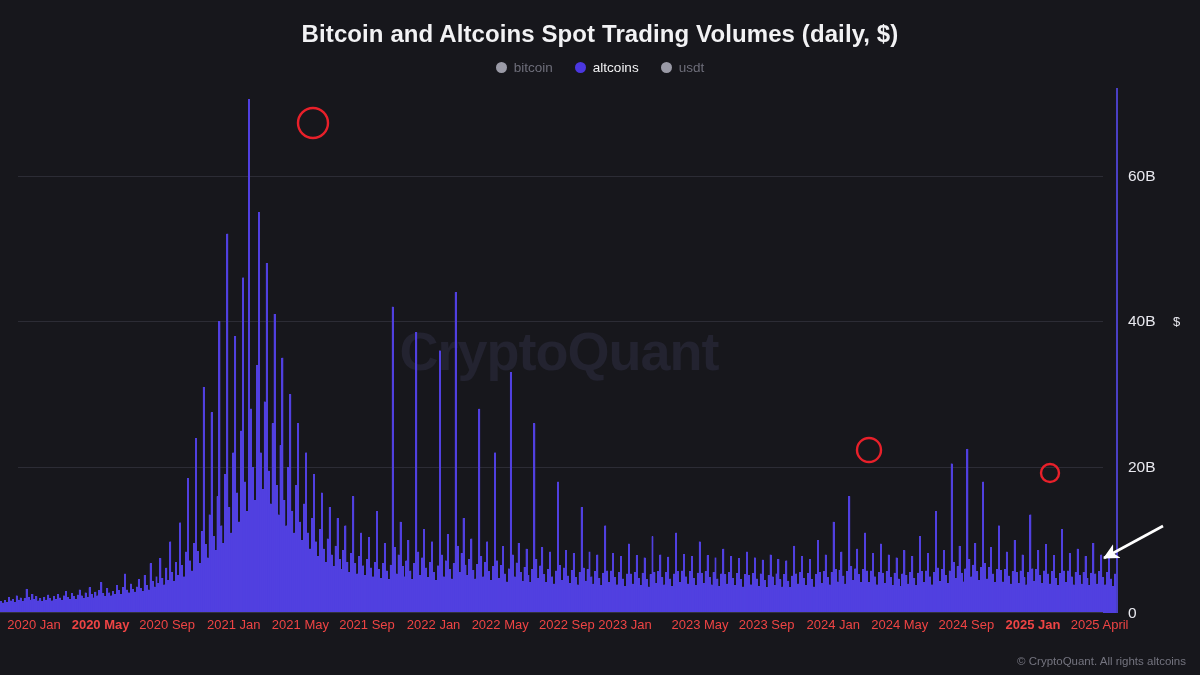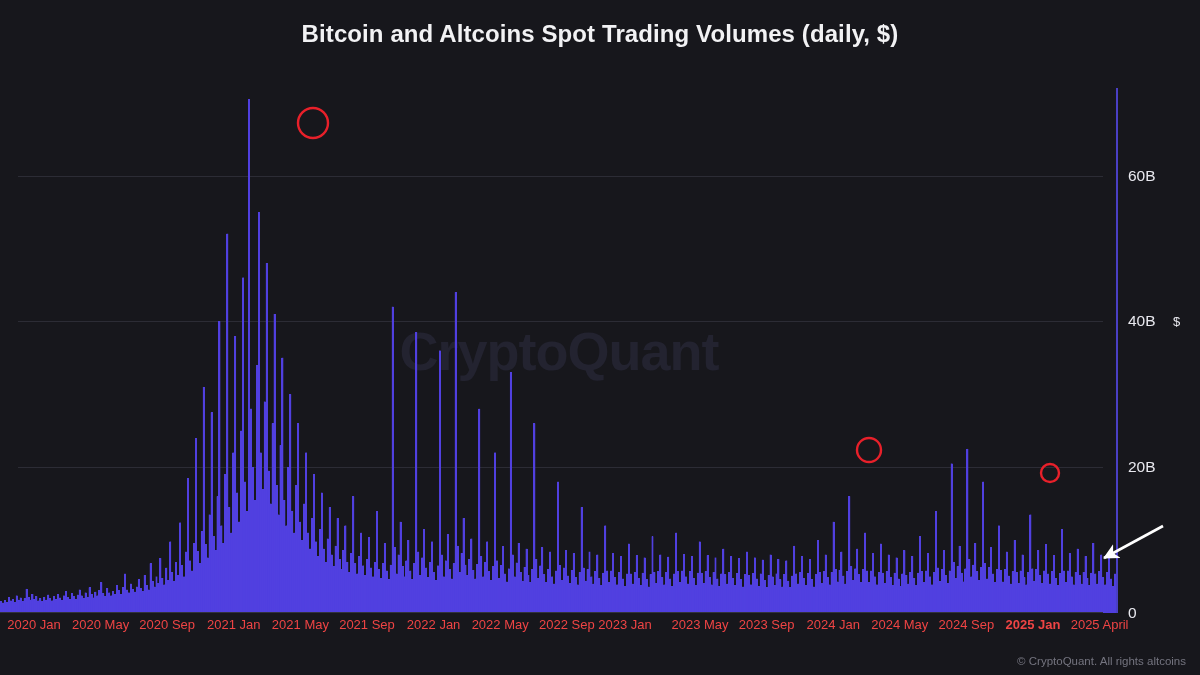--- a/index.html
+++ b/index.html
@@ -170,20 +170,34 @@
     white-space: nowrap;
   }
 </style>
 </head>
 <body>
 
 <div id="chart-root">
 
   <div class="chart-title">Bitcoin and Altcoins Spot Trading Volumes (daily, $)</div>
 
+  <div class="legend">
+    <div class="legend-item inactive">
+      <span class="legend-dot" style="background: rgb(154, 154, 166);"></span>
+      <span class="legend-label">bitcoin</span>
+    </div>
+    <div class="legend-item active">
+      <span class="legend-dot" style="background: rgb(75, 55, 224);"></span>
+      <span class="legend-label">altcoins</span>
+    </div>
+    <div class="legend-item inactive">
+      <span class="legend-dot" style="background: rgb(154, 154, 166);"></span>
+      <span class="legend-label">usdt</span>
+    </div>
+  </div>
 
   <div class="plot-area">
     <div class="watermark">CryptoQuant</div>
     <div id="gridlines">
         <div class="grid-line" style="top: 379.167px;"></div>
         <div class="grid-line" style="top: 233.333px;"></div>
         <div class="grid-line" style="top: 87.5px;"></div>
       </div>
     <svg class="series-svg" id="series-svg" viewBox="0 0 1118 525" preserveAspectRatio="none">
         <path d="M 0 525 L 0.00 513.33 L 1.97 513.33 L 1.97 514.79 L 3.94 514.79 L 3.94 511.88 L 5.90 511.88 L 5.90 514.06 L 7.87 514.06 L 7.87 508.96 L 9.84 508.96 L 9.84 512.60 L 11.81 512.60 L 11.81 511.15 L 13.78 511.15 L 13.78 514.06 L 15.75 514.06 L 15.75 507.50 L 17.71 507.50 L 17.71 511.88 L 19.68 511.88 L 19.68 509.69 L 21.65 509.69 L 21.65 513.33 L 23.62 513.33 L 23.62 510.42 L 25.59 510.42 L 25.59 500.94 L 27.56 500.94 L 27.56 508.96 L 29.52 508.96 L 29.52 511.88 L 31.49 511.88 L 31.49 506.04 L 33.46 506.04 L 33.46 511.15 L 35.43 511.15 L 35.43 508.23 L 37.40 508.23 L 37.40 512.60 L 39.37 512.60 L 39.37 510.42 L 41.33 510.42 L 41.33 513.33 L 43.30 513.33 L 43.30 508.96 L 45.27 508.96 L 45.27 511.88 L 47.24 511.88 L 47.24 506.77 L 49.21 506.77 L 49.21 510.42 L 51.18 510.42 L 51.18 512.60 L 53.14 512.60 L 53.14 508.23 L 55.11 508.23 L 55.11 511.15 L 57.08 511.15 L 57.08 506.04 L 59.05 506.04 L 59.05 509.69 L 61.02 509.69 L 61.02 511.88 L 62.99 511.88 L 62.99 507.50 L 64.95 507.50 L 64.95 503.13 L 66.92 503.13 L 66.92 508.96 L 68.89 508.96 L 68.89 511.15 L 70.86 511.15 L 70.86 505.31 L 72.83 505.31 L 72.83 508.23 L 74.80 508.23 L 74.80 511.15 L 76.76 511.15 L 76.76 506.77 L 78.73 506.77 L 78.73 501.67 L 80.70 501.67 L 80.70 507.50 L 82.67 507.50 L 82.67 510.42 L 84.64 510.42 L 84.64 504.58 L 86.61 504.58 L 86.61 508.96 L 88.57 508.96 L 88.57 499.48 L 90.54 499.48 L 90.54 506.04 L 92.51 506.04 L 92.51 509.69 L 94.48 509.69 L 94.48 503.85 L 96.45 503.85 L 96.45 507.50 L 98.42 507.50 L 98.42 502.40 L 100.38 502.40 L 100.38 494.38 L 102.35 494.38 L 102.35 505.31 L 104.32 505.31 L 104.32 508.23 L 106.29 508.23 L 106.29 500.21 L 108.26 500.21 L 108.26 504.58 L 110.23 504.58 L 110.23 507.50 L 112.19 507.50 L 112.19 503.13 L 114.16 503.13 L 114.16 506.04 L 116.13 506.04 L 116.13 497.29 L 118.10 497.29 L 118.10 502.40 L 120.07 502.40 L 120.07 506.04 L 122.04 506.04 L 122.04 499.48 L 124.00 499.48 L 124.00 485.63 L 125.97 485.63 L 125.97 501.67 L 127.94 501.67 L 127.94 504.58 L 129.91 504.58 L 129.91 495.83 L 131.88 495.83 L 131.88 500.94 L 133.85 500.94 L 133.85 503.85 L 135.81 503.85 L 135.81 498.75 L 137.78 498.75 L 137.78 491.46 L 139.75 491.46 L 139.75 500.21 L 141.72 500.21 L 141.72 503.13 L 143.69 503.13 L 143.69 487.08 L 145.65 487.08 L 145.65 497.29 L 147.62 497.29 L 147.62 501.67 L 149.59 501.67 L 149.59 475.42 L 151.56 475.42 L 151.56 492.92 L 153.53 492.92 L 153.53 498.75 L 155.50 498.75 L 155.50 488.54 L 157.46 488.54 L 157.46 495.10 L 159.43 495.10 L 159.43 470.31 L 161.40 470.31 L 161.40 490.00 L 163.37 490.00 L 163.37 496.56 L 165.34 496.56 L 165.34 479.79 L 167.31 479.79 L 167.31 492.19 L 169.27 492.19 L 169.27 453.54 L 171.24 453.54 L 171.24 484.17 L 173.21 484.17 L 173.21 492.92 L 175.18 492.92 L 175.18 473.96 L 177.15 473.96 L 177.15 487.08 L 179.12 487.08 L 179.12 434.58 L 181.08 434.58 L 181.08 476.88 L 183.05 476.88 L 183.05 488.54 L 185.02 488.54 L 185.02 463.75 L 186.99 463.75 L 186.99 390.10 L 188.96 390.10 L 188.96 472.50 L 190.93 472.50 L 190.93 482.71 L 192.89 482.71 L 192.89 455.00 L 194.86 455.00 L 194.86 350.00 L 196.83 350.00 L 196.83 463.02 L 198.80 463.02 L 198.80 475.42 L 200.77 475.42 L 200.77 443.33 L 202.74 443.33 L 202.74 298.96 L 204.70 298.96 L 204.70 456.46 L 206.67 456.46 L 206.67 469.58 L 208.64 469.58 L 208.64 426.56 L 210.61 426.56 L 210.61 324.48 L 212.58 324.48 L 212.58 448.44 L 214.55 448.44 L 214.55 462.29 L 216.51 462.29 L 216.51 408.33 L 218.48 408.33 L 218.48 233.33 L 220.45 233.33 L 220.45 437.50 L 222.42 437.50 L 222.42 455.00 L 224.39 455.00 L 224.39 386.46 L 226.36 386.46 L 226.36 145.83 L 228.32 145.83 L 228.32 419.27 L 230.29 419.27 L 230.29 444.79 L 232.26 444.79 L 232.26 364.58 L 234.23 364.58 L 234.23 247.92 L 236.20 247.92 L 236.20 404.69 L 238.17 404.69 L 238.17 433.85 L 240.13 433.85 L 240.13 342.71 L 242.10 342.71 L 242.10 189.58 L 244.07 189.58 L 244.07 393.75 L 246.04 393.75 L 246.04 422.92 L 248.01 422.92 L 248.01 10.94 L 249.98 10.94 L 249.98 320.83 L 251.94 320.83 L 251.94 379.17 L 253.91 379.17 L 253.91 411.98 L 255.88 411.98 L 255.88 277.08 L 257.85 277.08 L 257.85 123.96 L 259.82 123.96 L 259.82 364.58 L 261.79 364.58 L 261.79 401.04 L 263.75 401.04 L 263.75 313.54 L 265.72 313.54 L 265.72 175.00 L 267.69 175.00 L 267.69 382.81 L 269.66 382.81 L 269.66 415.63 L 271.63 415.63 L 271.63 335.42 L 273.60 335.42 L 273.60 226.04 L 275.56 226.04 L 275.56 397.40 L 277.53 397.40 L 277.53 426.56 L 279.50 426.56 L 279.50 357.29 L 281.47 357.29 L 281.47 269.79 L 283.44 269.79 L 283.44 411.98 L 285.40 411.98 L 285.40 437.50 L 287.37 437.50 L 287.37 379.17 L 289.34 379.17 L 289.34 306.25 L 291.31 306.25 L 291.31 422.92 L 293.28 422.92 L 293.28 444.79 L 295.25 444.79 L 295.25 397.40 L 297.21 397.40 L 297.21 335.42 L 299.18 335.42 L 299.18 433.85 L 301.15 433.85 L 301.15 452.08 L 303.12 452.08 L 303.12 415.63 L 305.09 415.63 L 305.09 364.58 L 307.06 364.58 L 307.06 444.79 L 309.02 444.79 L 309.02 460.83 L 310.99 460.83 L 310.99 430.21 L 312.96 430.21 L 312.96 386.46 L 314.93 386.46 L 314.93 453.54 L 316.90 453.54 L 316.90 468.13 L 318.87 468.13 L 318.87 441.15 L 320.83 441.15 L 320.83 404.69 L 322.80 404.69 L 322.80 460.83 L 324.77 460.83 L 324.77 473.96 L 326.74 473.96 L 326.74 450.63 L 328.71 450.63 L 328.71 419.27 L 330.68 419.27 L 330.68 466.67 L 332.64 466.67 L 332.64 478.33 L 334.61 478.33 L 334.61 457.92 L 336.58 457.92 L 336.58 430.21 L 338.55 430.21 L 338.55 471.04 L 340.52 471.04 L 340.52 481.25 L 342.49 481.25 L 342.49 462.29 L 344.45 462.29 L 344.45 437.50 L 346.42 437.50 L 346.42 473.96 L 348.39 473.96 L 348.39 484.17 L 350.36 484.17 L 350.36 465.21 L 352.33 465.21 L 352.33 408.33 L 354.30 408.33 L 354.30 475.42 L 356.26 475.42 L 356.26 485.63 L 358.23 485.63 L 358.23 468.13 L 360.20 468.13 L 360.20 444.79 L 362.17 444.79 L 362.17 477.60 L 364.14 477.60 L 364.14 487.08 L 366.11 487.08 L 366.11 471.04 L 368.07 471.04 L 368.07 449.17 L 370.04 449.17 L 370.04 479.79 L 372.01 479.79 L 372.01 488.54 L 373.98 488.54 L 373.98 473.96 L 375.95 473.96 L 375.95 422.92 L 377.92 422.92 L 377.92 481.25 L 379.88 481.25 L 379.88 490.00 L 381.85 490.00 L 381.85 475.42 L 383.82 475.42 L 383.82 455.00 L 385.79 455.00 L 385.79 482.71 L 387.76 482.71 L 387.76 491.46 L 389.73 491.46 L 389.73 476.88 L 391.69 476.88 L 391.69 218.75 L 393.66 218.75 L 393.66 459.38 L 395.63 459.38 L 395.63 485.63 L 397.60 485.63 L 397.60 466.67 L 399.57 466.67 L 399.57 433.85 L 401.54 433.85 L 401.54 478.33 L 403.50 478.33 L 403.50 488.54 L 405.47 488.54 L 405.47 472.50 L 407.44 472.50 L 407.44 452.08 L 409.41 452.08 L 409.41 482.71 L 411.38 482.71 L 411.38 491.46 L 413.35 491.46 L 413.35 475.42 L 415.31 475.42 L 415.31 244.27 L 417.28 244.27 L 417.28 463.75 L 419.25 463.75 L 419.25 487.08 L 421.22 487.08 L 421.22 469.58 L 423.19 469.58 L 423.19 441.15 L 425.15 441.15 L 425.15 479.79 L 427.12 479.79 L 427.12 489.27 L 429.09 489.27 L 429.09 473.96 L 431.06 473.96 L 431.06 453.54 L 433.03 453.54 L 433.03 484.17 L 435.00 484.17 L 435.00 492.19 L 436.96 492.19 L 436.96 477.60 L 438.93 477.60 L 438.93 262.50 L 440.90 262.50 L 440.90 466.67 L 442.87 466.67 L 442.87 488.54 L 444.84 488.54 L 444.84 472.50 L 446.81 472.50 L 446.81 446.25 L 448.77 446.25 L 448.77 481.25 L 450.74 481.25 L 450.74 490.73 L 452.71 490.73 L 452.71 475.42 L 454.68 475.42 L 454.68 204.17 L 456.65 204.17 L 456.65 457.92 L 458.62 457.92 L 458.62 484.17 L 460.58 484.17 L 460.58 465.21 L 462.55 465.21 L 462.55 430.21 L 464.52 430.21 L 464.52 476.88 L 466.49 476.88 L 466.49 487.08 L 468.46 487.08 L 468.46 471.04 L 470.43 471.04 L 470.43 450.63 L 472.39 450.63 L 472.39 481.98 L 474.36 481.98 L 474.36 490.73 L 476.33 490.73 L 476.33 476.15 L 478.30 476.15 L 478.30 320.83 L 480.27 320.83 L 480.27 468.13 L 482.24 468.13 L 482.24 488.54 L 484.20 488.54 L 484.20 473.96 L 486.17 473.96 L 486.17 453.54 L 488.14 453.54 L 488.14 483.44 L 490.11 483.44 L 490.11 492.19 L 492.08 492.19 L 492.08 478.33 L 494.05 478.33 L 494.05 364.58 L 496.01 364.58 L 496.01 472.50 L 497.98 472.50 L 497.98 490.00 L 499.95 490.00 L 499.95 476.88 L 501.92 476.88 L 501.92 457.92 L 503.89 457.92 L 503.89 485.63 L 505.86 485.63 L 505.86 493.65 L 507.82 493.65 L 507.82 480.52 L 509.79 480.52 L 509.79 284.38 L 511.76 284.38 L 511.76 466.67 L 513.73 466.67 L 513.73 488.54 L 515.70 488.54 L 515.70 474.69 L 517.67 474.69 L 517.67 455.00 L 519.63 455.00 L 519.63 484.17 L 521.60 484.17 L 521.60 492.92 L 523.57 492.92 L 523.57 479.06 L 525.54 479.06 L 525.54 460.83 L 527.51 460.83 L 527.51 487.08 L 529.48 487.08 L 529.48 494.38 L 531.44 494.38 L 531.44 481.25 L 533.41 481.25 L 533.41 335.42 L 535.38 335.42 L 535.38 471.04 L 537.35 471.04 L 537.35 490.00 L 539.32 490.00 L 539.32 477.60 L 541.29 477.60 L 541.29 459.38 L 543.25 459.38 L 543.25 486.35 L 545.22 486.35 L 545.22 494.38 L 547.19 494.38 L 547.19 481.25 L 549.16 481.25 L 549.16 463.75 L 551.13 463.75 L 551.13 488.54 L 553.10 488.54 L 553.10 495.83 L 555.06 495.83 L 555.06 482.71 L 557.03 482.71 L 557.03 393.75 L 559.00 393.75 L 559.00 476.88 L 560.97 476.88 L 560.97 492.19 L 562.94 492.19 L 562.94 479.79 L 564.90 479.79 L 564.90 462.29 L 566.87 462.29 L 566.87 487.81 L 568.84 487.81 L 568.84 495.10 L 570.81 495.10 L 570.81 481.98 L 572.78 481.98 L 572.78 465.21 L 574.75 465.21 L 574.75 489.27 L 576.71 489.27 L 576.71 496.56 L 578.68 496.56 L 578.68 484.17 L 580.65 484.17 L 580.65 419.27 L 582.62 419.27 L 582.62 479.79 L 584.59 479.79 L 584.59 492.92 L 586.56 492.92 L 586.56 481.25 L 588.52 481.25 L 588.52 463.75 L 590.49 463.75 L 590.49 488.54 L 592.46 488.54 L 592.46 495.83 L 594.43 495.83 L 594.43 483.44 L 596.40 483.44 L 596.40 466.67 L 598.37 466.67 L 598.37 490.00 L 600.33 490.00 L 600.33 497.29 L 602.30 497.29 L 602.30 484.90 L 604.27 484.90 L 604.27 437.50 L 606.24 437.50 L 606.24 482.71 L 608.21 482.71 L 608.21 494.38 L 610.18 494.38 L 610.18 482.71 L 612.14 482.71 L 612.14 465.21 L 614.11 465.21 L 614.11 489.27 L 616.08 489.27 L 616.08 496.56 L 618.05 496.56 L 618.05 484.17 L 620.02 484.17 L 620.02 468.13 L 621.99 468.13 L 621.99 490.73 L 623.95 490.73 L 623.95 498.02 L 625.92 498.02 L 625.92 485.63 L 627.89 485.63 L 627.89 455.73 L 629.86 455.73 L 629.86 485.63 L 631.83 485.63 L 631.83 495.83 L 633.80 495.83 L 633.80 484.17 L 635.76 484.17 L 635.76 467.40 L 637.73 467.40 L 637.73 490.00 L 639.70 490.00 L 639.70 497.29 L 641.67 497.29 L 641.67 484.90 L 643.64 484.90 L 643.64 469.58 L 645.61 469.58 L 645.61 491.46 L 647.57 491.46 L 647.57 498.75 L 649.54 498.75 L 649.54 486.35 L 651.51 486.35 L 651.51 448.44 L 653.48 448.44 L 653.48 484.17 L 655.45 484.17 L 655.45 495.10 L 657.42 495.10 L 657.42 483.44 L 659.38 483.44 L 659.38 466.67 L 661.35 466.67 L 661.35 489.27 L 663.32 489.27 L 663.32 496.56 L 665.29 496.56 L 665.29 484.17 L 667.26 484.17 L 667.26 468.85 L 669.23 468.85 L 669.23 490.73 L 671.19 490.73 L 671.19 498.02 L 673.16 498.02 L 673.16 485.63 L 675.13 485.63 L 675.13 444.79 L 677.10 444.79 L 677.10 483.44 L 679.07 483.44 L 679.07 494.38 L 681.04 494.38 L 681.04 482.71 L 683.00 482.71 L 683.00 465.94 L 684.97 465.94 L 684.97 488.54 L 686.94 488.54 L 686.94 495.83 L 688.91 495.83 L 688.91 483.44 L 690.88 483.44 L 690.88 468.13 L 692.85 468.13 L 692.85 490.00 L 694.81 490.00 L 694.81 497.29 L 696.78 497.29 L 696.78 484.90 L 698.75 484.90 L 698.75 453.54 L 700.72 453.54 L 700.72 484.90 L 702.69 484.90 L 702.69 495.10 L 704.65 495.10 L 704.65 483.44 L 706.62 483.44 L 706.62 467.40 L 708.59 467.40 L 708.59 489.27 L 710.56 489.27 L 710.56 496.56 L 712.53 496.56 L 712.53 484.17 L 714.50 484.17 L 714.50 469.58 L 716.46 469.58 L 716.46 490.73 L 718.43 490.73 L 718.43 498.02 L 720.40 498.02 L 720.40 485.63 L 722.37 485.63 L 722.37 460.83 L 724.34 460.83 L 724.34 486.35 L 726.31 486.35 L 726.31 495.83 L 728.27 495.83 L 728.27 484.17 L 730.24 484.17 L 730.24 468.13 L 732.21 468.13 L 732.21 490.00 L 734.18 490.00 L 734.18 497.29 L 736.15 497.29 L 736.15 484.90 L 738.12 484.90 L 738.12 470.31 L 740.08 470.31 L 740.08 491.46 L 742.05 491.46 L 742.05 498.75 L 744.02 498.75 L 744.02 486.35 L 745.99 486.35 L 745.99 463.75 L 747.96 463.75 L 747.96 487.08 L 749.93 487.08 L 749.93 496.56 L 751.89 496.56 L 751.89 484.90 L 753.86 484.90 L 753.86 469.58 L 755.83 469.58 L 755.83 490.73 L 757.80 490.73 L 757.80 498.02 L 759.77 498.02 L 759.77 485.63 L 761.74 485.63 L 761.74 471.77 L 763.70 471.77 L 763.70 492.19 L 765.67 492.19 L 765.67 499.48 L 767.64 499.48 L 767.64 487.08 L 769.61 487.08 L 769.61 466.67 L 771.58 466.67 L 771.58 488.54 L 773.55 488.54 L 773.55 497.29 L 775.51 497.29 L 775.51 485.63 L 777.48 485.63 L 777.48 471.04 L 779.45 471.04 L 779.45 491.46 L 781.42 491.46 L 781.42 498.75 L 783.39 498.75 L 783.39 486.35 L 785.36 486.35 L 785.36 472.50 L 787.32 472.50 L 787.32 492.92 L 789.29 492.92 L 789.29 499.48 L 791.26 499.48 L 791.26 487.81 L 793.23 487.81 L 793.23 457.92 L 795.20 457.92 L 795.20 485.63 L 797.17 485.63 L 797.17 495.83 L 799.13 495.83 L 799.13 484.17 L 801.10 484.17 L 801.10 468.13 L 803.07 468.13 L 803.07 490.00 L 805.04 490.00 L 805.04 497.29 L 807.01 497.29 L 807.01 484.90 L 808.98 484.90 L 808.98 471.04 L 810.94 471.04 L 810.94 491.46 L 812.91 491.46 L 812.91 498.75 L 814.88 498.75 L 814.88 486.35 L 816.85 486.35 L 816.85 452.08 L 818.82 452.08 L 818.82 484.17 L 820.79 484.17 L 820.79 495.10 L 822.75 495.10 L 822.75 483.44 L 824.72 483.44 L 824.72 466.67 L 826.69 466.67 L 826.69 489.27 L 828.66 489.27 L 828.66 496.56 L 830.63 496.56 L 830.63 484.17 L 832.60 484.17 L 832.60 433.85 L 834.56 433.85 L 834.56 481.25 L 836.53 481.25 L 836.53 493.65 L 838.50 493.65 L 838.50 481.98 L 840.47 481.98 L 840.47 463.75 L 842.44 463.75 L 842.44 487.81 L 844.40 487.81 L 844.40 495.83 L 846.37 495.83 L 846.37 483.44 L 848.34 483.44 L 848.34 408.33 L 850.31 408.33 L 850.31 478.33 L 852.28 478.33 L 852.28 492.19 L 854.25 492.19 L 854.25 480.52 L 856.21 480.52 L 856.21 460.83 L 858.18 460.83 L 858.18 486.35 L 860.15 486.35 L 860.15 494.38 L 862.12 494.38 L 862.12 481.25 L 864.09 481.25 L 864.09 444.79 L 866.06 444.79 L 866.06 482.71 L 868.02 482.71 L 868.02 494.38 L 869.99 494.38 L 869.99 482.71 L 871.96 482.71 L 871.96 465.21 L 873.93 465.21 L 873.93 488.54 L 875.90 488.54 L 875.90 496.56 L 877.87 496.56 L 877.87 484.17 L 879.83 484.17 L 879.83 455.73 L 881.80 455.73 L 881.80 484.90 L 883.77 484.90 L 883.77 495.10 L 885.74 495.10 L 885.74 483.44 L 887.71 483.44 L 887.71 466.67 L 889.68 466.67 L 889.68 489.27 L 891.64 489.27 L 891.64 497.29 L 893.61 497.29 L 893.61 484.90 L 895.58 484.90 L 895.58 469.58 L 897.55 469.58 L 897.55 490.73 L 899.52 490.73 L 899.52 498.02 L 901.49 498.02 L 901.49 485.63 L 903.45 485.63 L 903.45 462.29 L 905.42 462.29 L 905.42 487.08 L 907.39 487.08 L 907.39 495.83 L 909.36 495.83 L 909.36 484.17 L 911.33 484.17 L 911.33 468.13 L 913.30 468.13 L 913.30 490.00 L 915.26 490.00 L 915.26 497.29 L 917.23 497.29 L 917.23 484.90 L 919.20 484.90 L 919.20 448.44 L 921.17 448.44 L 921.17 483.44 L 923.14 483.44 L 923.14 494.38 L 925.11 494.38 L 925.11 482.71 L 927.07 482.71 L 927.07 465.21 L 929.04 465.21 L 929.04 488.54 L 931.01 488.54 L 931.01 496.56 L 932.98 496.56 L 932.98 484.17 L 934.95 484.17 L 934.95 422.92 L 936.92 422.92 L 936.92 479.79 L 938.88 479.79 L 938.88 492.92 L 940.85 492.92 L 940.85 481.25 L 942.82 481.25 L 942.82 462.29 L 944.79 462.29 L 944.79 487.08 L 946.76 487.08 L 946.76 495.10 L 948.73 495.10 L 948.73 482.71 L 950.69 482.71 L 950.69 375.52 L 952.66 375.52 L 952.66 473.96 L 954.63 473.96 L 954.63 490.00 L 956.60 490.00 L 956.60 478.33 L 958.57 478.33 L 958.57 457.92 L 960.54 457.92 L 960.54 484.90 L 962.50 484.90 L 962.50 493.65 L 964.47 493.65 L 964.47 480.52 L 966.44 480.52 L 966.44 360.94 L 968.41 360.94 L 968.41 471.04 L 970.38 471.04 L 970.38 488.54 L 972.35 488.54 L 972.35 476.88 L 974.31 476.88 L 974.31 455.00 L 976.28 455.00 L 976.28 483.44 L 978.25 483.44 L 978.25 492.19 L 980.22 492.19 L 980.22 479.06 L 982.19 479.06 L 982.19 393.75 L 984.15 393.75 L 984.15 475.42 L 986.12 475.42 L 986.12 490.73 L 988.09 490.73 L 988.09 479.06 L 990.06 479.06 L 990.06 459.38 L 992.03 459.38 L 992.03 485.63 L 994.00 485.63 L 994.00 494.38 L 995.96 494.38 L 995.96 481.25 L 997.93 481.25 L 997.93 437.50 L 999.90 437.50 L 999.90 481.98 L 1001.87 481.98 L 1001.87 493.65 L 1003.84 493.65 L 1003.84 481.25 L 1005.81 481.25 L 1005.81 463.75 L 1007.77 463.75 L 1007.77 487.81 L 1009.74 487.81 L 1009.74 495.83 L 1011.71 495.83 L 1011.71 483.44 L 1013.68 483.44 L 1013.68 452.08 L 1015.65 452.08 L 1015.65 484.17 L 1017.62 484.17 L 1017.62 495.10 L 1019.58 495.10 L 1019.58 482.71 L 1021.55 482.71 L 1021.55 466.67 L 1023.52 466.67 L 1023.52 489.27 L 1025.49 489.27 L 1025.49 496.56 L 1027.46 496.56 L 1027.46 484.17 L 1029.43 484.17 L 1029.43 426.56 L 1031.39 426.56 L 1031.39 480.52 L 1033.36 480.52 L 1033.36 492.92 L 1035.33 492.92 L 1035.33 481.25 L 1037.30 481.25 L 1037.30 462.29 L 1039.27 462.29 L 1039.27 487.08 L 1041.24 487.08 L 1041.24 495.10 L 1043.20 495.10 L 1043.20 482.71 L 1045.17 482.71 L 1045.17 456.46 L 1047.14 456.46 L 1047.14 485.63 L 1049.11 485.63 L 1049.11 495.83 L 1051.08 495.83 L 1051.08 483.44 L 1053.05 483.44 L 1053.05 467.40 L 1055.01 467.40 L 1055.01 490.00 L 1056.98 490.00 L 1056.98 497.29 L 1058.95 497.29 L 1058.95 484.90 L 1060.92 484.90 L 1060.92 441.15 L 1062.89 441.15 L 1062.89 482.71 L 1064.86 482.71 L 1064.86 494.38 L 1066.82 494.38 L 1066.82 482.71 L 1068.79 482.71 L 1068.79 465.21 L 1070.76 465.21 L 1070.76 488.54 L 1072.73 488.54 L 1072.73 496.56 L 1074.70 496.56 L 1074.70 484.17 L 1076.67 484.17 L 1076.67 460.83 L 1078.63 460.83 L 1078.63 487.08 L 1080.60 487.08 L 1080.60 495.83 L 1082.57 495.83 L 1082.57 484.17 L 1084.54 484.17 L 1084.54 468.13 L 1086.51 468.13 L 1086.51 490.00 L 1088.48 490.00 L 1088.48 497.29 L 1090.44 497.29 L 1090.44 484.90 L 1092.41 484.90 L 1092.41 455.00 L 1094.38 455.00 L 1094.38 485.63 L 1096.35 485.63 L 1096.35 495.83 L 1098.32 495.83 L 1098.32 483.44 L 1100.29 483.44 L 1100.29 466.67 L 1102.25 466.67 L 1102.25 489.27 L 1104.22 489.27 L 1104.22 496.56 L 1106.19 496.56 L 1106.19 484.17 L 1108.16 484.17 L 1108.16 469.58 L 1110.13 469.58 L 1110.13 490.73 L 1112.10 490.73 L 1112.10 498.02 L 1114.06 498.02 L 1114.06 485.63 L 1116.03 485.63 L 1116.03 463.75 L 1118.00 463.75 L 1118 525 Z" fill="#5140e0" shape-rendering="crispEdges"></path>
@@ -766,21 +780,21 @@
   <div class="y-axis" id="y-axis">
       <div class="y-tick" style="top: 525px;">0</div>
       <div class="y-tick" style="top: 379.167px;">20B</div>
       <div class="y-tick" style="top: 233.333px;">40B</div>
       <div class="y-tick" style="top: 87.5px;">60B</div>
       <div class="y-axis-unit" style="top: 233.333px; left: 55px;">$</div>
     </div>
 
   <div class="x-axis" id="x-axis">
       <div class="x-tick" style="left: 34px;">2020 Jan</div>
-      <div class="x-tick" style="left: 100.6px;">2020 May</div>
+      <div class="x-tick" style="left: 100.6px; font-weight: bold;">2020 May</div>
       <div class="x-tick" style="left: 167.2px;">2020 Sep</div>
       <div class="x-tick" style="left: 233.8px;">2021 Jan</div>
       <div class="x-tick" style="left: 300.4px;">2021 May</div>
       <div class="x-tick" style="left: 367px;">2021 Sep</div>
       <div class="x-tick" style="left: 433.6px;">2022 Jan</div>
       <div class="x-tick" style="left: 500.2px;">2022 May</div>
       <div class="x-tick" style="left: 566.8px;">2022 Sep</div>
       <div class="x-tick" style="left: 625px;">2023 Jan</div>
       <div class="x-tick" style="left: 700px;">2023 May</div>
       <div class="x-tick" style="left: 766.6px;">2023 Sep</div>

